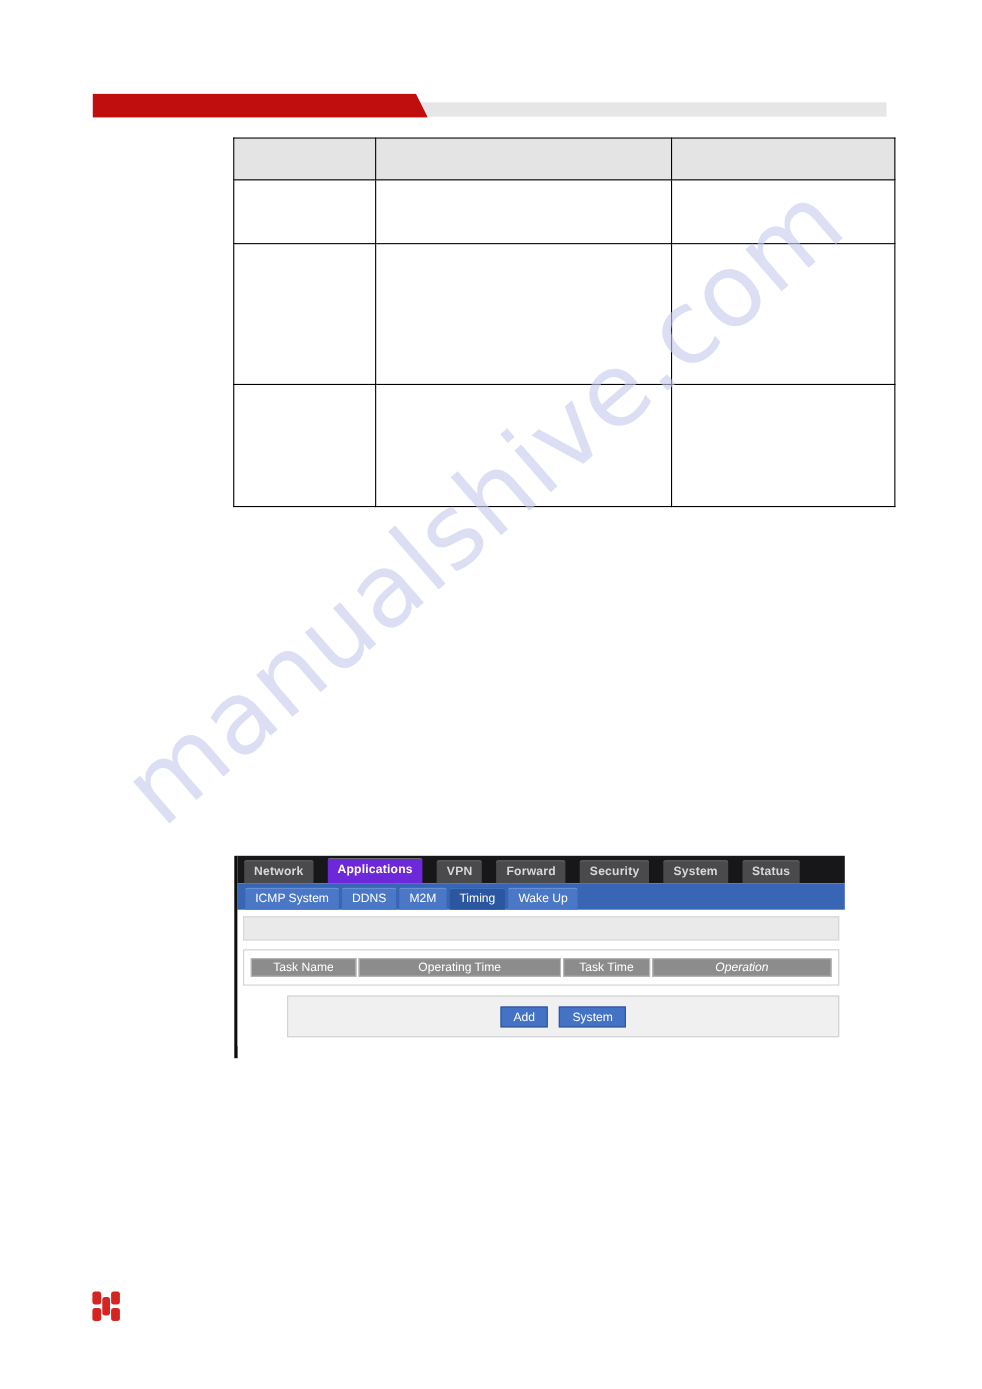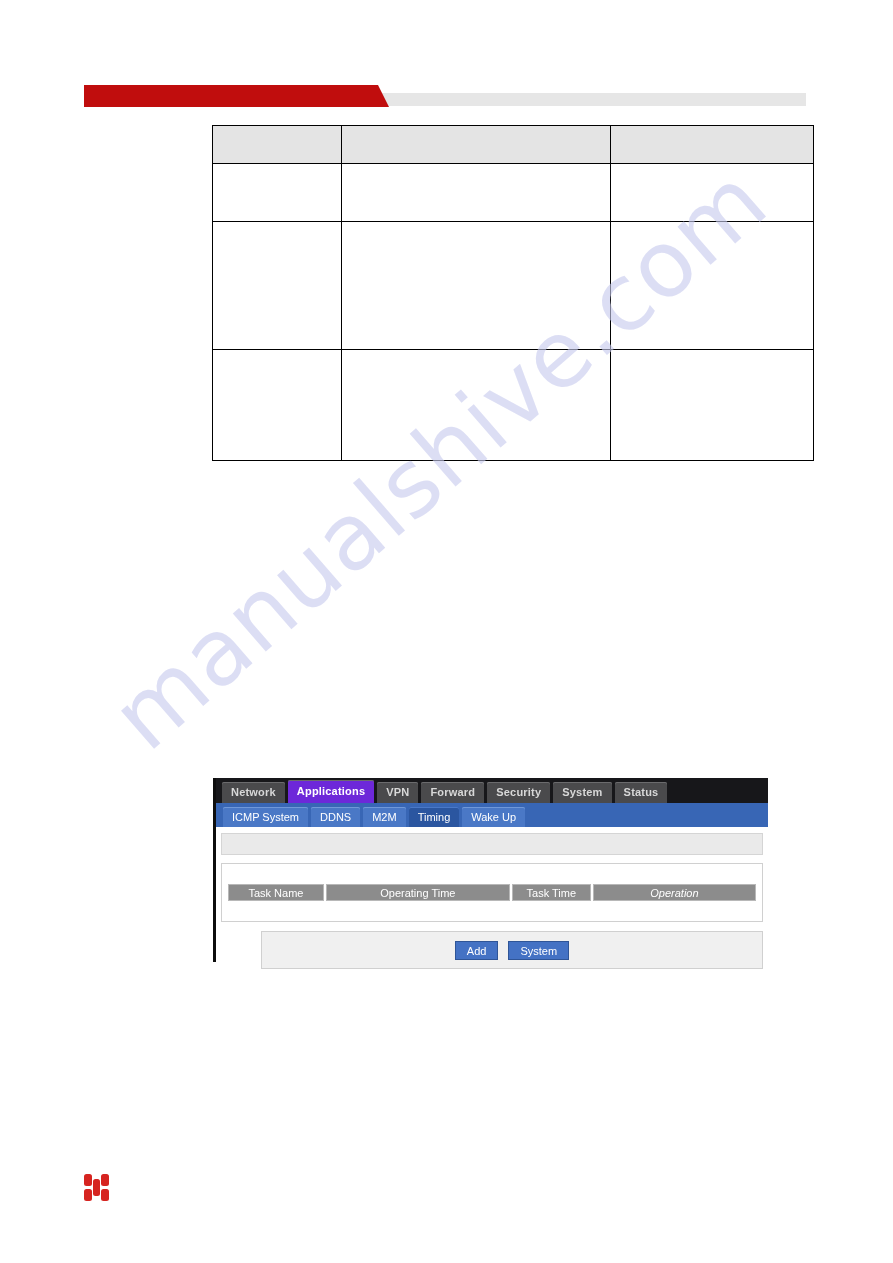--- a/index.html
+++ b/index.html
@@ -115,21 +115,21 @@
     height: 25px;
     position: relative;
     padding-left: 6px;
     box-sizing: border-box;
     display: flex;
     align-items: flex-end;
   }
   .nav-main .tab {
     height: 21px;
     line-height: 21px;
-    margin-right: 3px;
+    margin-right: 13px;
     padding: 0 9px;
     color: #d8d8d8;
     background: #4a4a4c;
     border-top-left-radius: 2px;
     border-top-right-radius: 2px;
     font-size: 11px;
     font-weight: bold;
     letter-spacing: .2px;
     white-space: nowrap;
     box-shadow: inset 0 1px 0 #6b6b6d;
@@ -176,21 +176,21 @@
   }
   .panel-title {
     height: 20px;
     background: #eaeaea;
     border: 1px solid #d5d5d5;
     margin-bottom: 8px;
   }
   .panel-box {
     border: 1px solid #d0d0d0;
     background: #ffffff;
-    padding: 20px 6px;
+    padding: 7px 6px;
     margin-bottom: 9px;
   }
   .tbl-header {
     display: flex;
     width: 100%;
   }
   .tbl-header .th {
     background: #8c8c8c;
     border: 1px solid #b8b8b8;
     color: #ffffff;

